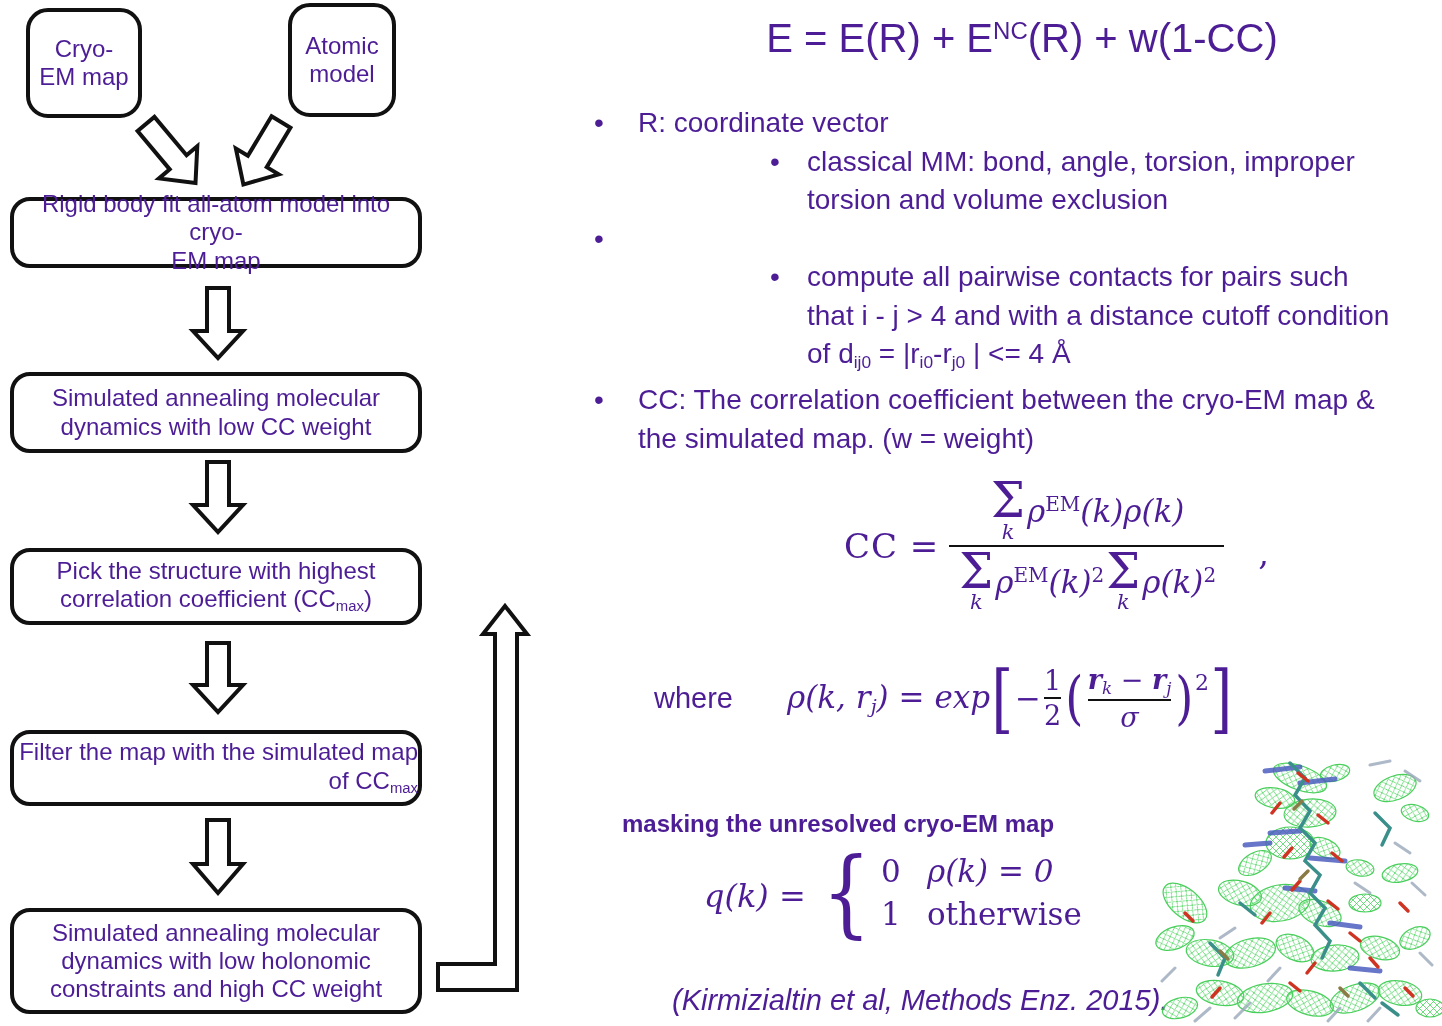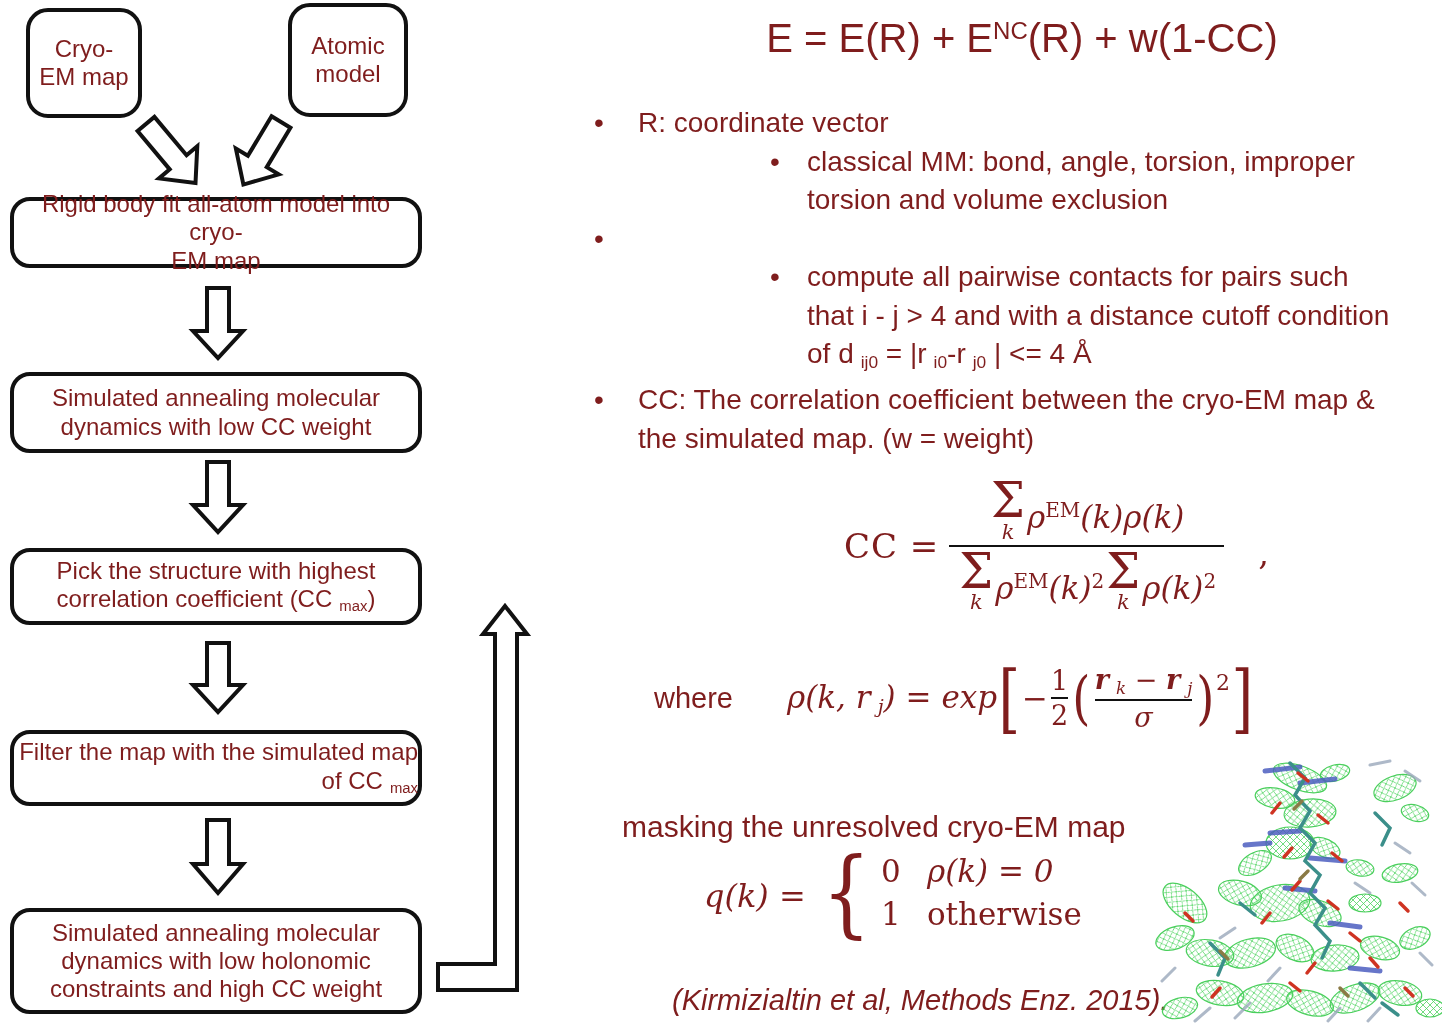--- a/index.html
+++ b/index.html
@@ -1,36 +1,36 @@
 <!DOCTYPE html>
 <html><head>
 <meta charset="utf-8">
 <style>
   html,body{margin:0;padding:0;background:#888;}
   #slide{
     position:relative;width:1442px;height:1026px;background:#ffffff;
-    font-family:"Liberation Sans",sans-serif;color:#7f1d1d;overflow:hidden;
+    font-family:"Liberation Sans",sans-serif;color:#4c1d95;overflow:hidden;
   }
   
   #flow-arrows{position:absolute;left:0;top:0;}
   .fbox{
     position:absolute;border:4px solid #111;border-radius:22px;background:#fff;
     display:flex;flex-direction:column;align-items:center;justify-content:center;
     text-align:center;font-size:24px;line-height:1.18;box-sizing:border-box;
   }
   .fbox span{display:block;}
   .fbox .inl{display:inline;}
   #box-cryo{left:26px;top:8px;width:116px;height:110px;}
-  #box-atomic{left:288px;top:3px;width:120px;height:114px;}
+  #box-atomic{left:288px;top:3px;width:108px;height:114px;}
   #box-rigid{left:10px;top:197px;width:412px;height:71px;border-radius:20px;}
   #box-sa1{left:10px;top:372px;width:412px;height:81px;border-radius:20px;}
   #box-pick{left:10px;top:548px;width:412px;height:77px;border-radius:20px;}
   #box-filter{left:10px;top:730px;width:412px;height:76px;border-radius:20px;align-items:flex-end;}
   #box-sa2{left:10px;top:908px;width:412px;height:106px;border-radius:20px;}
-  .sb{font-size:0.62em;vertical-align:-0.28em;margin-left:7px;}
+  .sb{font-size:0.62em;vertical-align:-0.28em;}
   .sp{font-size:0.6em;vertical-align:0.55em;}
   
   #energy-eq{
     position:absolute;left:702px;top:16px;width:640px;text-align:center;
     font-size:40px;line-height:1.1;
   }
   #bullets{position:absolute;left:594px;top:104px;width:856px;font-size:28px;line-height:38.5px;}
   .row{display:flex;align-items:flex-start;}
   .row .bu{flex:0 0 44px;}
   .row.l2{margin-left:176px;}
@@ -41,32 +41,32 @@
   .math{font-family:"DejaVu Serif","Liberation Serif",serif;}
   .it{font-style:italic;}
   #cc-eq{position:absolute;left:844px;top:478px;display:flex;align-items:center;font-size:34px;}
   #cc-eq .lhs{margin-right:10px;letter-spacing:1px;}
   .frac{display:inline-flex;flex-direction:column;align-items:center;}
   .frac .bar{align-self:stretch;height:0;border-top:2.5px solid #111;margin:2px 0;}
   .frow{display:flex;align-items:flex-start;justify-content:center;font-size:31px;padding:0 8px;}
   .sig{display:inline-flex;flex-direction:column;align-items:center;margin:0 2px;}
   .sig .s{font-size:48px;line-height:0.95;}
   .sig .k{font-size:21px;line-height:1;font-style:italic;margin-top:-2px;}
-  .expr{margin-top:20px;}
+  .expr{margin-top:14px;}
   .expr sup{font-size:20px;font-style:normal;}
   #cc-eq .comma{margin-left:34px;margin-top:14px;}
   #where-line{position:absolute;left:654px;top:664px;display:flex;align-items:center;justify-content:center;}
   #where-line .wword{font-size:29px;margin-right:54px;font-family:"Liberation Sans",sans-serif;}
   #where-line .wf{display:flex;align-items:center;font-size:31px;}
   .bigbr{font-size:74px;font-weight:100;line-height:0.9;transform:scaleX(0.75);margin:0 -2px;}
   .bigpar{font-size:58px;font-weight:100;line-height:0.9;transform:scaleX(0.8);margin:0 -1px;}
   .sfrac{display:inline-flex;flex-direction:column;align-items:center;font-size:27px;margin:0 3px;}
   .sfrac .bar{align-self:stretch;height:0;border-top:2px solid #111;margin:1px 0;}
   .powr{font-size:22px;align-self:flex-start;margin-top:6px;}
-  #mask-title{position:absolute;left:622px;top:810px;font-size:30px;}
+  #mask-title{position:absolute;left:622px;top:810px;font-size:24px;font-weight:bold;}
   #q-eq{position:absolute;left:660px;top:852px;display:flex;align-items:center;font-size:32px;}
   #q-eq .brace{font-size:96px;font-weight:100;line-height:0.85;transform:scaleX(0.8);margin:0 4px 0 10px;}
   #q-eq .cases{display:flex;flex-direction:column;row-gap:7px;font-size:31px;}
   #q-eq .case{display:flex;}
   #q-eq .case .val{width:46px;}
   #q-eq .lhs{margin-top:6px;margin-left:44px;}
   #citation{position:absolute;left:672px;top:984px;font-size:29px;font-style:italic;}
   #molecule{position:absolute;left:1150px;top:753px;}
 </style>
 </head>

